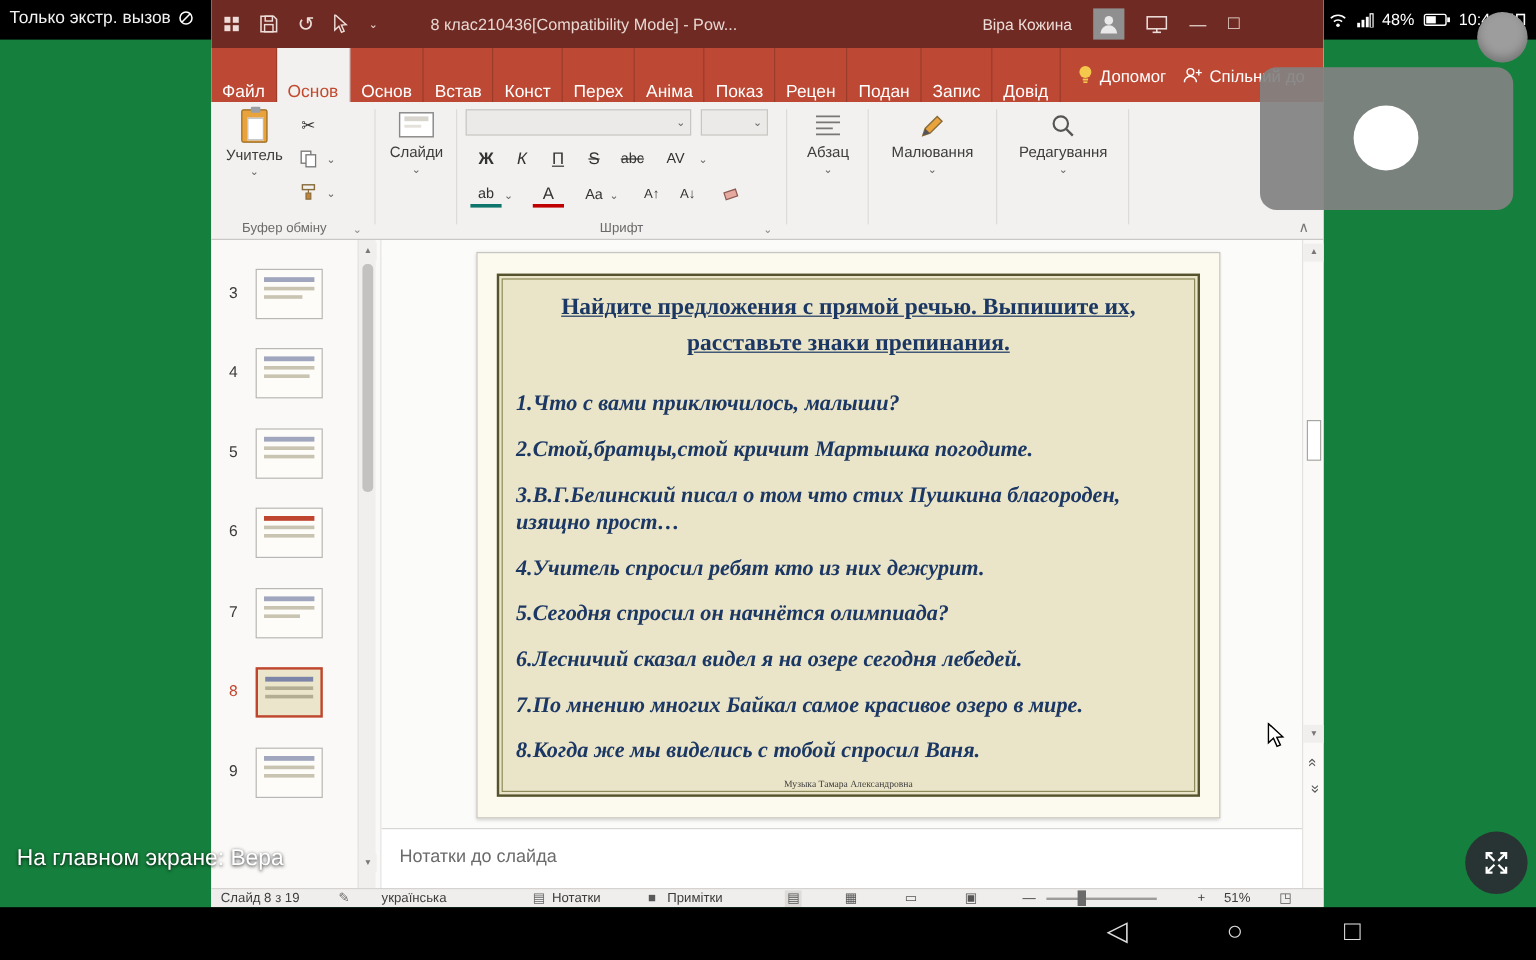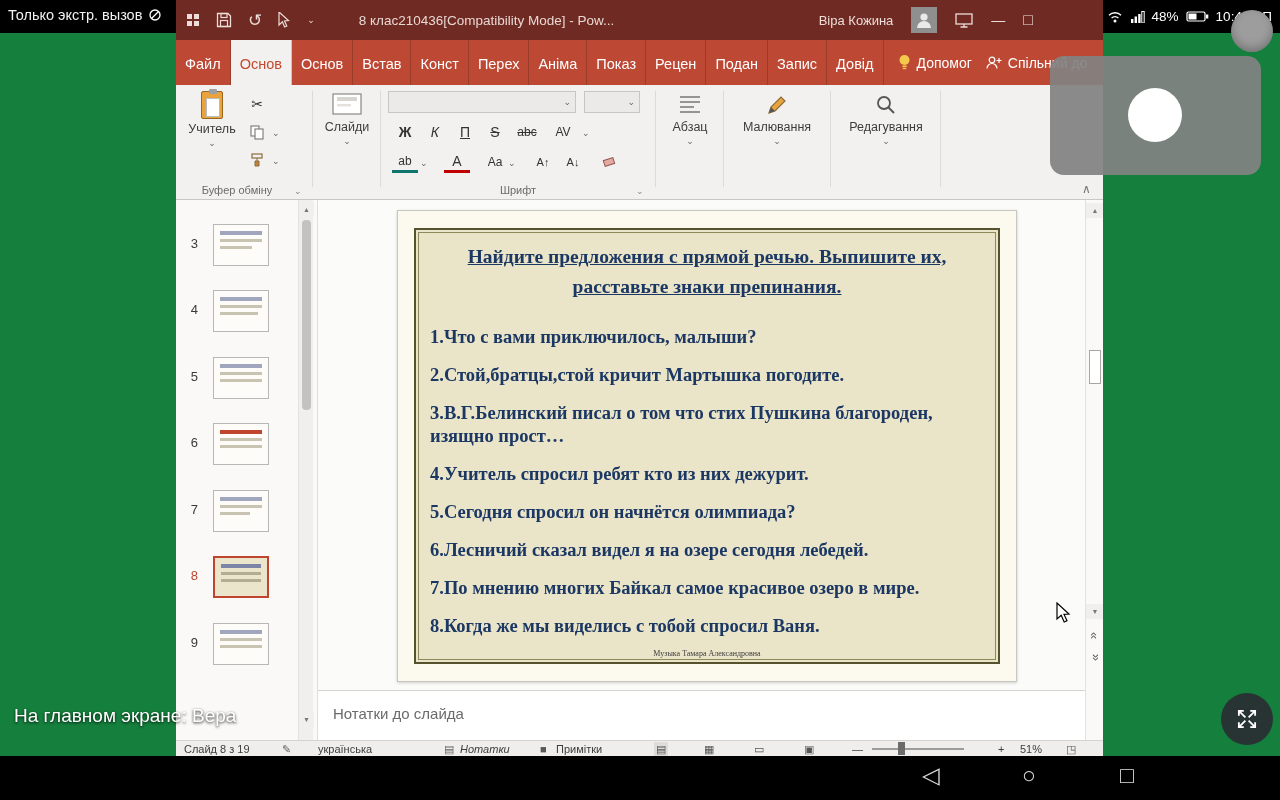--- a/index.html
+++ b/index.html
@@ -15,21 +15,21 @@
   .ppt { position:absolute; left:176px; top:0; width:927px; height:756px; background:#fff; overflow:hidden; }
 
   .tb { height:40px; background:#6E2A23; display:flex; align-items:center; color:#EDDCD7; position:relative; }
   .tb .ticons { display:flex; align-items:center; gap:16px; padding-left:10px; }
   .tb .wtitle { margin-left:44px; white-space:nowrap; font-size:13.5px; color:#E9D7D2; }
   .tb .tright { margin-left:auto; display:flex; align-items:center; gap:18px; padding-right:70px; font-size:13px; }
   .avatar { width:26px; height:26px; background:#8F8F8F; display:flex; align-items:center; justify-content:center; }
   .winglyph { font-size:14px; color:#EDDCD7; }
 
   .tabs { height:45px; background:#BD4834; display:flex; align-items:stretch; color:#fff; font-size:14.5px; }
-  .tab { display:flex; align-items:flex-start; padding:16px 9px; border-right:1px solid rgba(0,0,0,0.18); cursor:default; white-space:nowrap; }
+  .tab { display:flex; align-items:flex-end; padding:0 9px; border-right:1px solid rgba(0,0,0,0.18); cursor:default; white-space:nowrap; }
   .tab.sel { background:#F3F1EF; color:#C2492F; }
   .tabx { display:flex; align-items:center; gap:6px; margin-left:14px; white-space:nowrap; font-size:14px; }
 
   .ribbon { position:relative; height:115px; background:#F3F1EF; border-bottom:1px solid #C9C7C5; color:#444; font-size:12.5px; }
   .rsep { position:absolute; top:6px; width:1px; height:96px; background:#DDDBD9; }
   .bigbtn { position:absolute; display:flex; flex-direction:column; align-items:center; gap:3px; color:#3d3d3d; }
   .bigbtn .blabel { font-size:12.5px; }
   .chev { font-size:9px; color:#666; line-height:8px; }
   .sbtn { position:absolute; width:26px; height:22px; display:flex; align-items:center; justify-content:center; font-size:14px; color:#333; }
   .glabel { position:absolute; bottom:3px; font-size:11px; color:#6a6a6a; text-align:center; }
@@ -50,21 +50,21 @@
   .tscroll { position:absolute; left:122px; top:0; width:15px; height:540px; background:#F1EFED; border-left:1px solid #E4E2E0; }
   .sarrow { position:absolute; left:0; width:15px; height:15px; display:flex; align-items:center; justify-content:center; font-size:7px; color:#777; background:#F1EFED; }
   .sthumbbar { position:absolute; left:3px; width:9px; background:#C4C2C0; border-radius:4px; }
 
   
   .canvas { position:absolute; left:142px; top:200px; width:767px; height:490px; background:#FBFBFA; }
   .page { position:absolute; left:79px; top:10px; width:620px; height:472px; background:#FCF9EE; border:1px solid #C8C6C0; box-shadow:0 1px 3px rgba(0,0,0,0.18); }
   .slideinner { position:absolute; left:16px; top:17px; width:586px; height:436px; background:#EAE4C8; border:2px solid #55532E; font-family:"Liberation Serif", serif; color:#1B3763; }
   .slideinner::after { content:""; position:absolute; inset:2px; border:1px solid #8D8A5A; pointer-events:none; }
   .stitle { margin:12px 10px 0; text-align:center; font-size:19.5px; font-weight:bold; text-decoration:underline; line-height:30px; }
-  .sitems { margin-top:24px; }
+  .sitems { margin-top:24px;font-style:italic; }
   .sitem { margin:15px 14px 0; font-size:18.5px; font-weight:bold; line-height:23px; }
   .sfoot { position:absolute; bottom:4px; left:0; right:0; text-align:center; font-size:8px; color:#3c3c3c; font-weight:normal; }
 
   .rscroll { position:absolute; left:909px; top:200px; width:18px; height:540px; background:#FAF9F8; border-left:1px solid #E4E2E0; }
   .rscroll .sarrow { width:18px; }
   .rbox { position:absolute; left:3px; top:150px; width:12px; height:34px; background:#fff; border:1px solid #A8A6A4; }
   .dbl { position:absolute; left:1px; width:16px; height:18px; display:flex; align-items:center; justify-content:center; font-size:13px; color:#555; }
   .rotup { transform:rotate(90deg); display:inline-block; }
   .rotdn { transform:rotate(-90deg); display:inline-block; }
 
@@ -457,21 +457,21 @@
 
     <div class="notes">
       <span class="ntext">Нотатки до слайда</span>
     </div>
 
     <div class="sbar">
       <span style="left:8px;">Слайд 8 з 19</span>
       <span style="left:106px; color:#666;">✎</span>
       <span style="left:142px;">українська</span>
       <span style="left:268px; color:#666;">▤</span>
-      <span style="left:284px;font-style:italic;">Нотатки</span>
+      <span style="left:284px;">Нотатки</span>
       <span style="left:364px; color:#595959;">■</span>
       <span style="left:380px;">Примітки</span>
       <span style="left:478px; color:#555; background:#DEDCDA; padding:0 2px;">▤</span>
       <span style="left:528px; color:#555;">▦</span>
       <span style="left:578px; color:#555;">▭</span>
       <span style="left:628px; color:#555;">▣</span>
       <span style="left:676px;">—</span>
       <div class="ztrack"></div>
       <div class="zthumb"></div>
       <span style="left:822px;">+</span>

